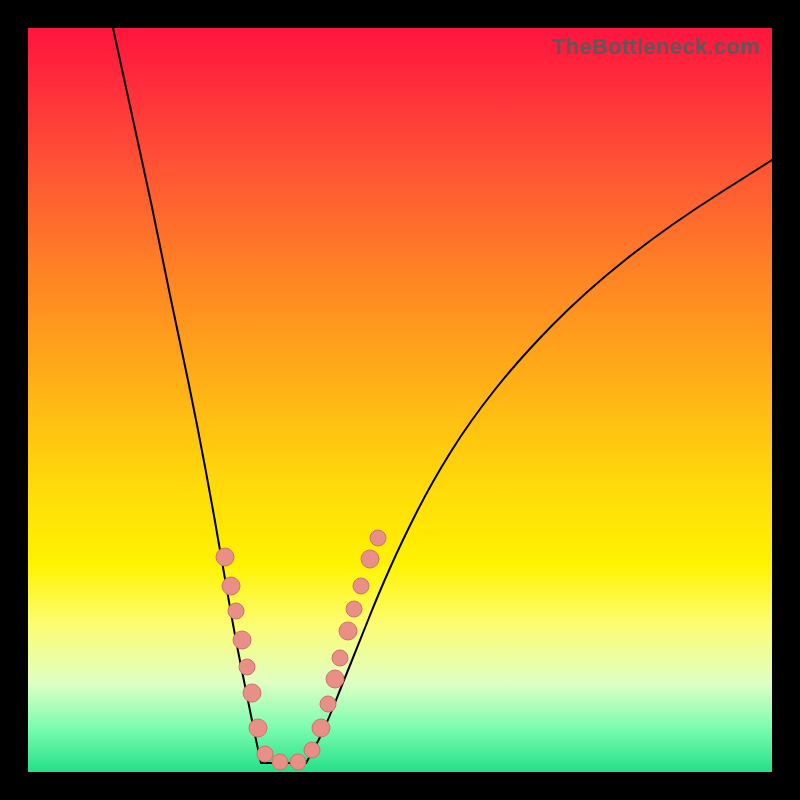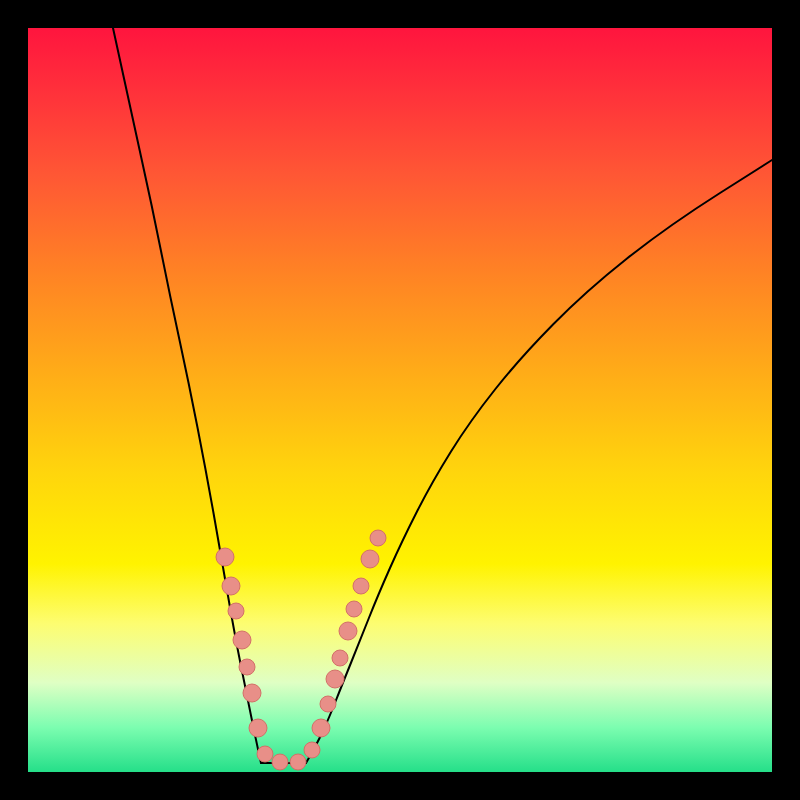--- a/index.html
+++ b/index.html
@@ -64,20 +64,21 @@
     fill: #e88f88;
     stroke: #d37068;
     stroke-width: 1;
   }
 </style>
 </head>
 <body>
 
 <div class="frame">
   <div class="plot">
+    <span class="watermark">TheBottleneck.com</span>
     <svg class="overlay" viewBox="0 0 744 744">
       <path id="curve-left" class="curve1" d="M 85 0 Q 104 88 114 133 Q 124 178 133 223 Q 142 268 151.5 312 Q 161 356 169.5 399.5 Q 178 443 185.5 485 Q 193 527 199.5 565 Q 206 603 212.5 635.5 Q 219 668 223.5 690 Q 228 712 230.5 723.5 T 233 735"></path>
       <path id="valley" class="curve1" d="M 233 735 L 278 735"></path>
       <path id="curve-right" class="curve2" d="M 278 735 Q 289 716 295 703 Q 301 690 307.5 673.5 Q 314 657 322.5 636 Q 331 615 340.5 591 Q 350 567 362 540 Q 374 513 389 483.5 Q 404 454 423 423.5 Q 442 393 467 361.5 Q 492 330 525 296.5 Q 558 263 599 230.5 Q 640 198 692 165 T 744 132"></path>
       <g id="dots">
           <circle cx="197" cy="529" r="9" class="dot"></circle>
           <circle cx="203" cy="558" r="9" class="dot"></circle>
           <circle cx="208" cy="583" r="8" class="dot"></circle>
           <circle cx="214" cy="612" r="9" class="dot"></circle>
           <circle cx="219" cy="639" r="8" class="dot"></circle>

